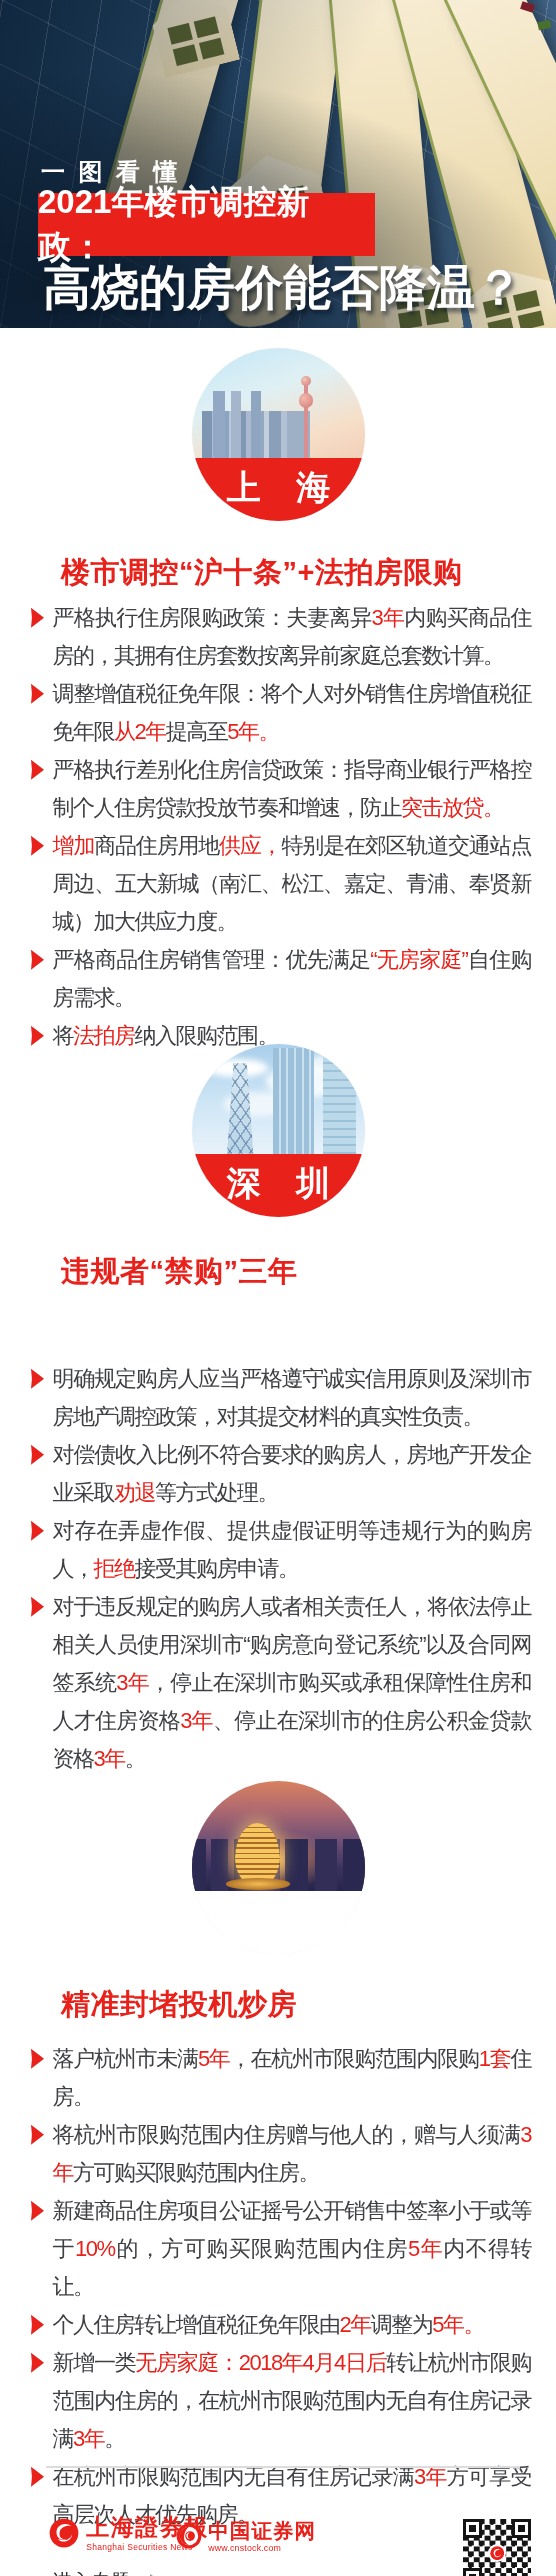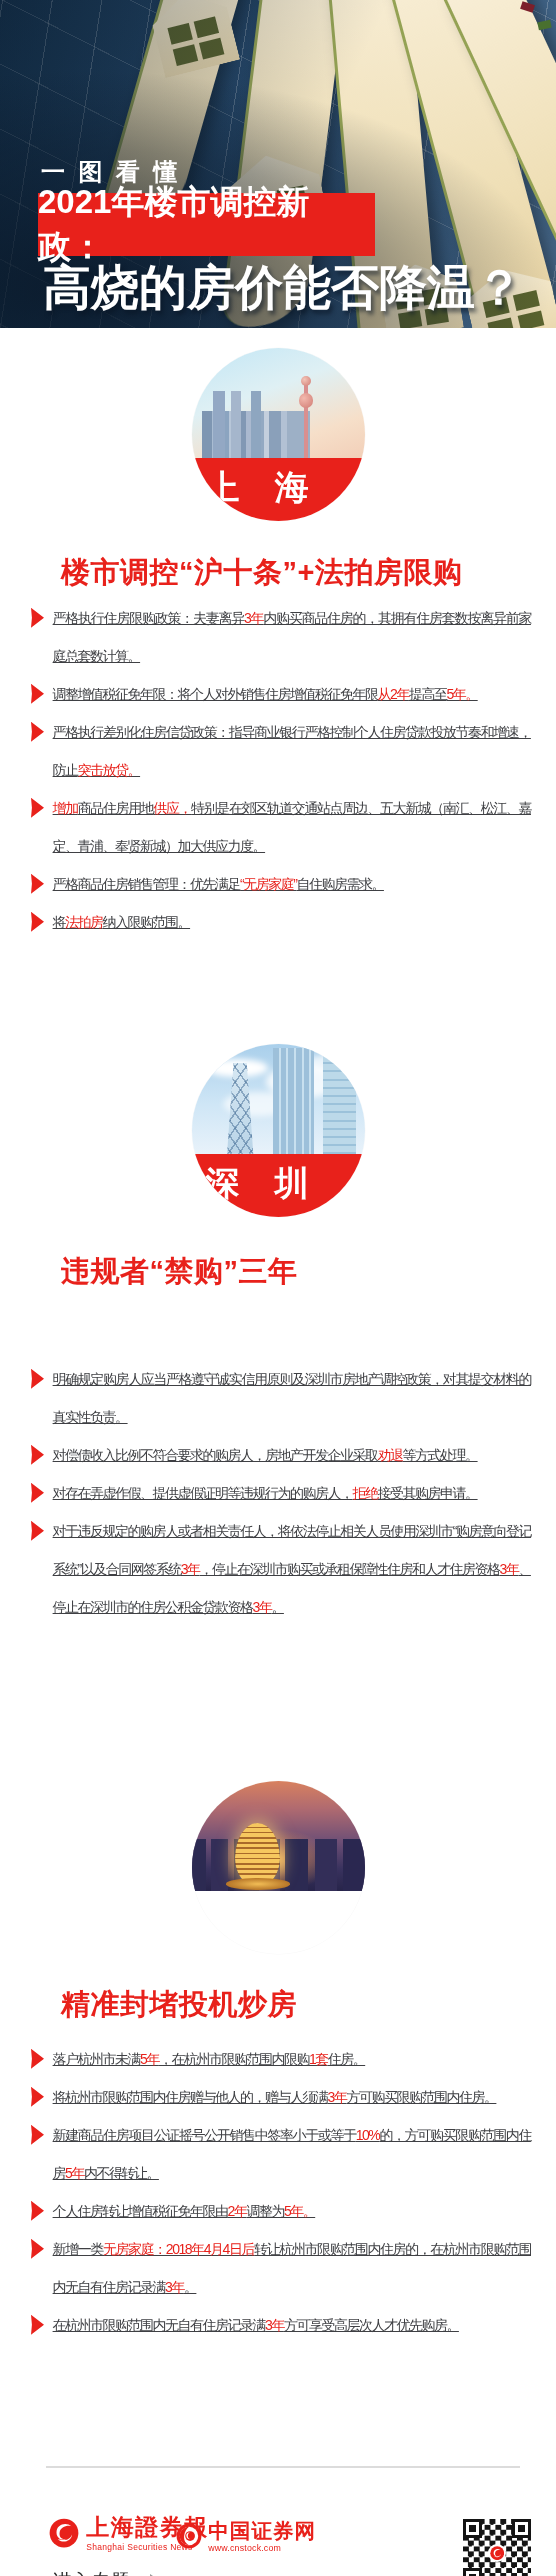--- a/index.html
+++ b/index.html
@@ -52,21 +52,21 @@
     text-shadow:2.6px 3.6px 4.6px rgba(8,20,35,.6);}
 
   
   .city-circle{position:absolute;left:192px;width:173px;height:173px;border-radius:50%;overflow:hidden;
     box-shadow:0 0 0 0.5px rgba(0,0,0,.03);}
   .sec-sh .city-circle{top:348px}
   .sec-sz .city-circle{top:1044px}
   .sec-hz .city-circle{top:1781px}
   .photo{position:absolute;left:0;top:0;width:100%;height:63.5%;overflow:hidden;}
   .city-red{position:absolute;left:0;bottom:0;width:100%;height:36.5%;background:var(--red);
-    display:flex;align-items:flex-start;}
+    display:flex;align-items:flex-start;justify-content:center;}
   .city-label{margin-top:7.2px;color:#fff;font-family:"Liberation Serif", serif;font-weight:bold;
     font-size:34px;letter-spacing:13.4px;text-indent:13.4px;}
 
   
   .photo-sh{background:linear-gradient(160deg,#c2e6f5 0%,#dff0f4 40%,#f6dfc9 75%,#f2cfb8 100%);}
   .photo-sh .skyline{position:absolute;left:6%;bottom:0;width:62%;height:47px;
     background:linear-gradient(90deg,#7e96b2 0 9%,#a9bcd2 9% 15%,#8ba4c0 15% 25%,#b7c6d8 25% 30%,
       #8198b4 30% 41%,#aab9cf 41% 46%,#93a9c2 46% 57%,#c4cfdd 57% 62%,#8aa0ba 62% 73%,
       #b2c1d4 73% 79%,#9db0c6 79% 100%);}
   .photo-sh .skyline2{position:absolute;left:12%;bottom:0;width:40%;height:67px;
@@ -112,22 +112,22 @@
   .sec-heading{position:absolute;left:29px;color:var(--red);font-weight:bold;font-size:29px;
     line-height:44px;letter-spacing:0.5px;white-space:nowrap;margin-left:32px;}
   .sec-sh .sec-heading{top:550px}
   .sec-sz .sec-heading{top:1249px}
   .sec-hz .sec-heading{top:1982px}
 
   .bullets{position:absolute;left:31px;width:502px;}
   .sec-sh .bullets{top:599px}
   .sec-sz .bullets{top:1360px}
   .sec-hz .bullets{top:2040px}
-  .bullet{position:relative;padding-left:21.6px;padding-right:2.1px;font-size:14px;line-height:38px;
-    color:var(--text);text-align:justify;letter-spacing:-1.5px;text-decoration:underline;}
+  .bullet{position:relative;padding-left:21.6px;padding-right:2.1px;font-size:22px;line-height:38px;
+    color:var(--text);text-align:justify;letter-spacing:-1.5px;}
   .bullet .marker{position:absolute;left:0;top:8.8px;width:13px;height:20px;background:var(--red);
     clip-path:polygon(0 0,100% 50%,0 100%,7% 50%);}
   .rd{color:var(--red);}
 
   
   .divider{position:absolute;left:46px;top:2466px;width:474px;height:1.5px;background:#dcdcdc;}
   .logo{position:absolute;display:flex;align-items:center;}
   .ssn{left:49px;top:2516px;gap:7.2px;}
   .cn{left:176px;top:2520px;gap:6.2px;}
   .logo-icon{flex:0 0 auto;}

